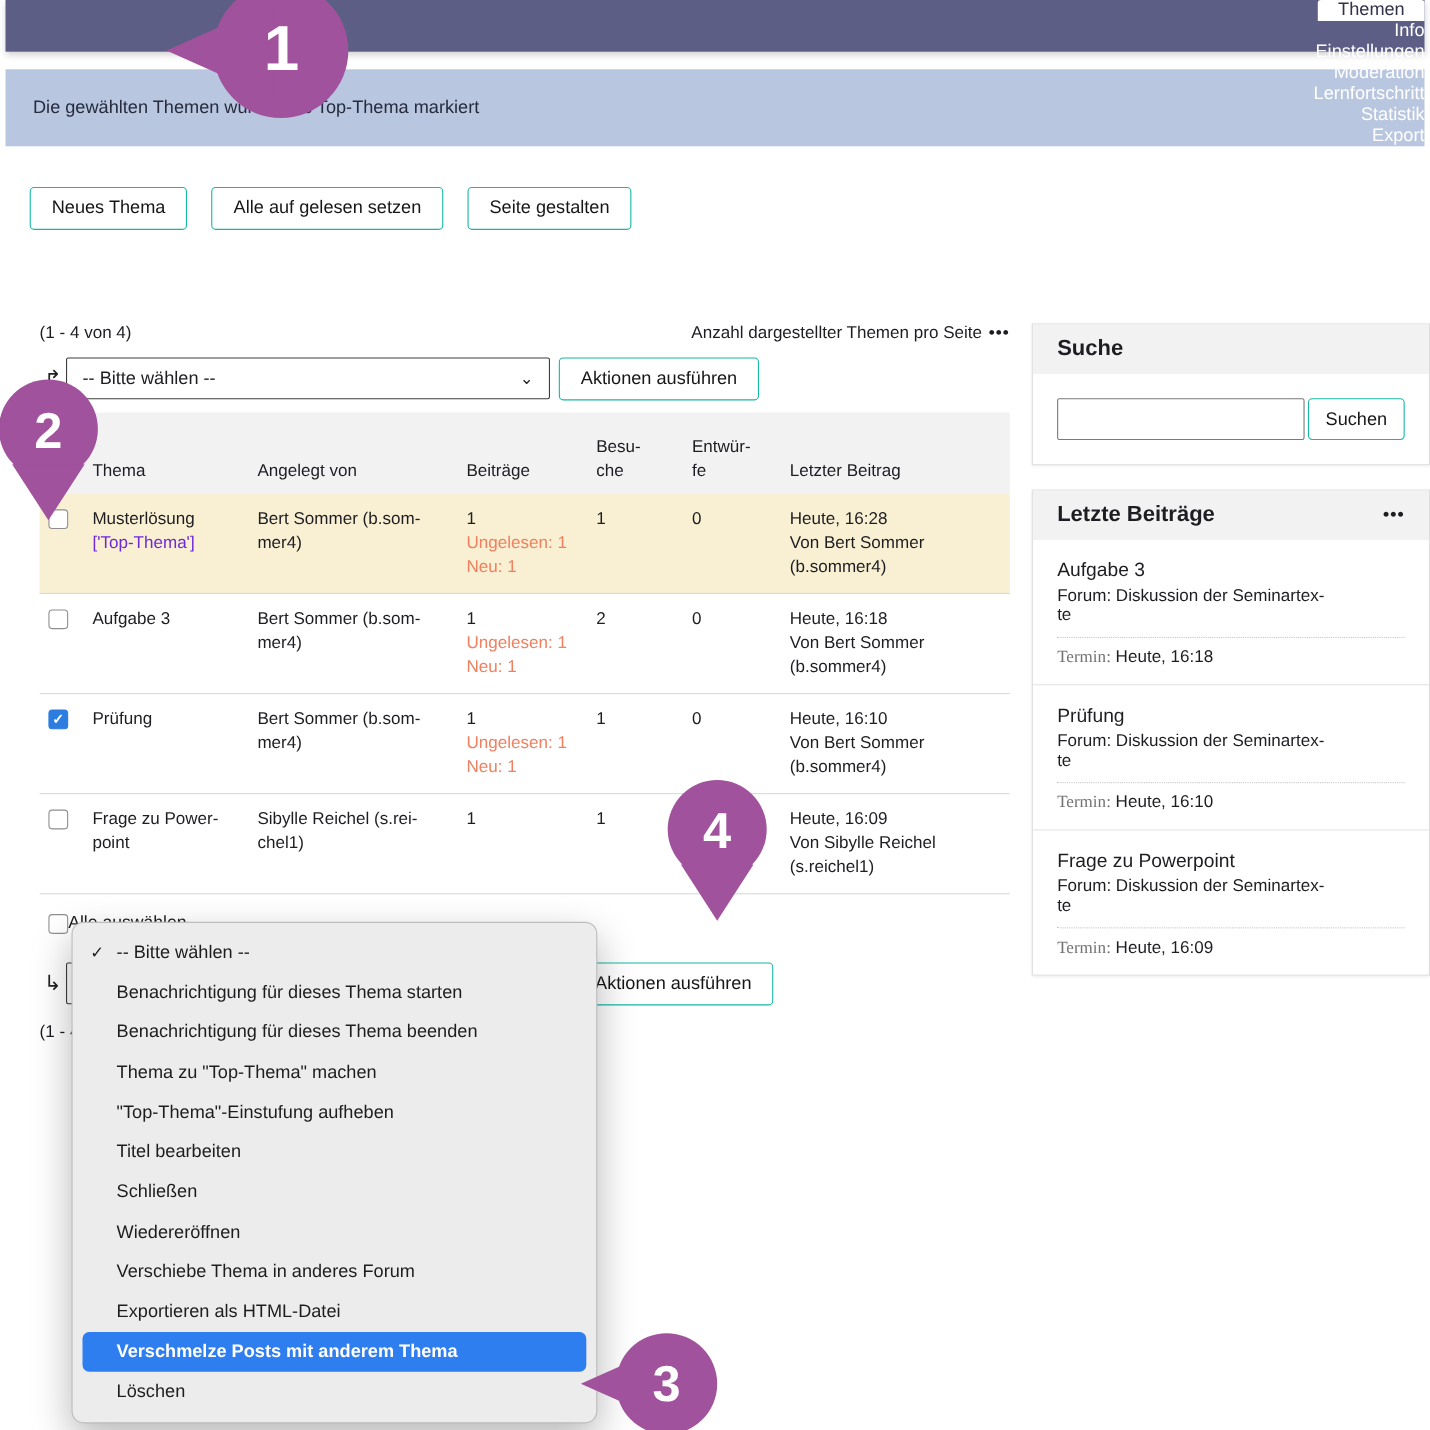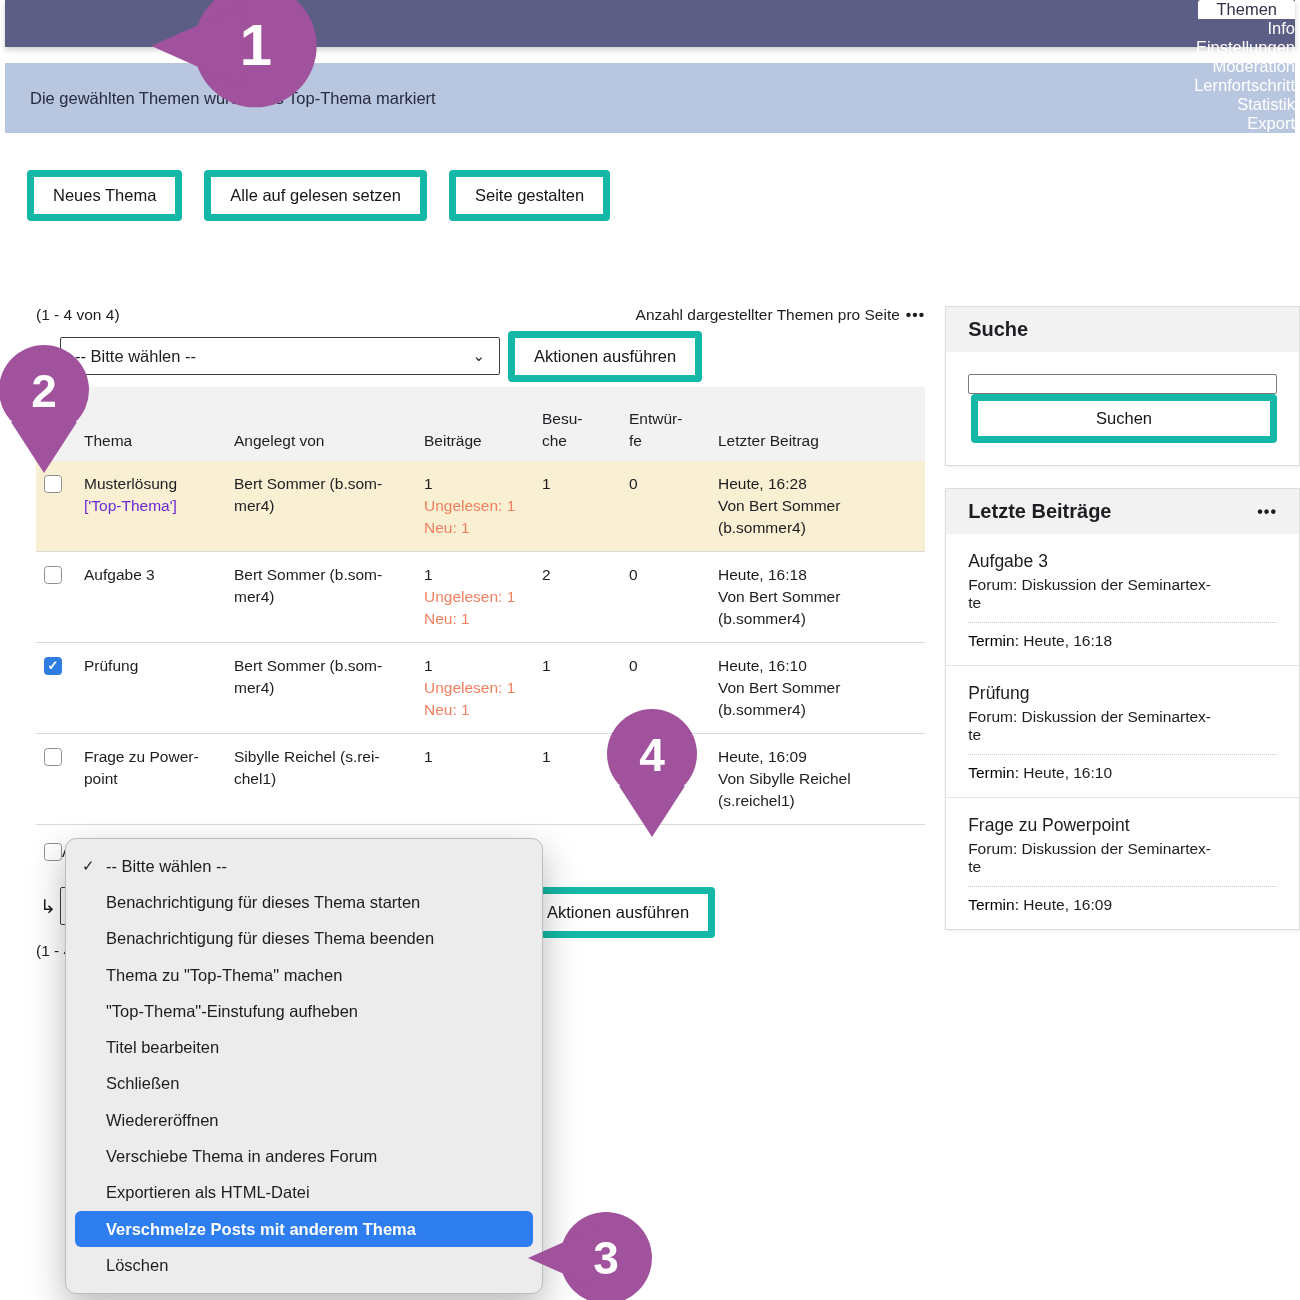--- a/index.html
+++ b/index.html
@@ -22,21 +22,21 @@
   .nav .tab.first-gap{margin-left:50px;}
   .nav .tab-active{margin-left:0;background:#fff;color:#32314a;align-self:flex-end;
        height:40px;padding:0 18px;border-radius:3px 3px 0 0;}
 
   
   .notice{margin:16px 5px 0;height:70px;background:var(--notice_bg);
           display:flex;align-items:center;padding-left:25px;font-size:16.5px;color:#262b3d;}
 
   
   .toolbar{margin:37px 0 0 27px;display:flex;gap:22px;}
-  .btn{background:#fff;border:7px solid #14b8a6;border-radius:4px;padding:9px 19px;
+  .btn{background:#fff;border:1px solid #14b8a6;border-radius:4px;padding:9px 19px;
        font-size:16.5px;color:#161616;font-family:inherit;cursor:pointer;white-space:nowrap;}
 
   
   .content{display:flex;margin-top:85px;padding-left:36px;align-items:flex-start;}
   .main{width:922px;position:relative;}
   .aside{width:368px;margin-left:20px;}
 
   .meta-row{display:flex;justify-content:space-between;align-items:baseline;font-size:15.5px;}
   .dots{font-weight:700;letter-spacing:1px;margin-left:6px;cursor:pointer;}
 
@@ -74,31 +74,31 @@
              font-size:16.5px;color:#1d1d1f;position:relative;cursor:pointer;}
   .menu-item .check{position:absolute;left:16px;font-size:15px;}
   .menu-item.selected{background:var(--selected_menu_bg);color:#fff;font-weight:700;
              margin:0 9px;padding-left:31px;border-radius:6px;}
 
   
   .panel{background:#fff;border:1px solid #dedede;box-shadow:0 1px 3px rgba(0,0,0,.07);}
   .panel-header{background:var(--panel_header_bg);padding:11px 22px;display:flex;
                 align-items:center;justify-content:space-between;}
   .panel-header h2{font-size:20px;font-weight:700;}
-  .search-body{padding:22px;display:flex;flex-direction:column;}
+  .search-body{padding:22px;display:flex;}
   .search-input{flex:1;height:38px;border:1px solid #7a7a7a;border-radius:2px;background:#fff;
                 font-size:16px;padding:0 8px;font-family:inherit;min-width:0;}
   .search-body .btn{margin-left:3px;padding:8px 15px;}
   .lp-item{padding:17px 22px 15px;}
   .lp-item + .lp-item{border-top:1px solid #e4e4e4;}
   .lp-title{font-size:17.5px;margin-bottom:4px;cursor:pointer;}
   .lp-forum{font-size:15.5px;}
   .lp-dotted{border-bottom:1px dotted #c6c6c6;margin:10px 0 9px;}
   .lp-termin{font-size:15.5px;}
-  .lp-termin .lbl{color:#000000;}
+  .lp-termin .lbl{color:#737373;font-family:Liberation Serif, serif;}
   .latest-panel{margin-top:22px;}
 
   
   .pin{position:absolute;z-index:40;color:#fff;font-weight:700;pointer-events:none;}
   .pin svg{display:block;fill:var(--marker_purple);}
   .pin span{position:absolute;transform:translate(-50%,-50%);}
   .pin1{left:145px;top:-18px;font-size:58px;}
   .pin2{left:-2px;top:344px;font-size:46px;}
   .pin3{left:526px;top:1210px;font-size:46px;}
   .pin4{left:606px;top:708px;font-size:46px;}

